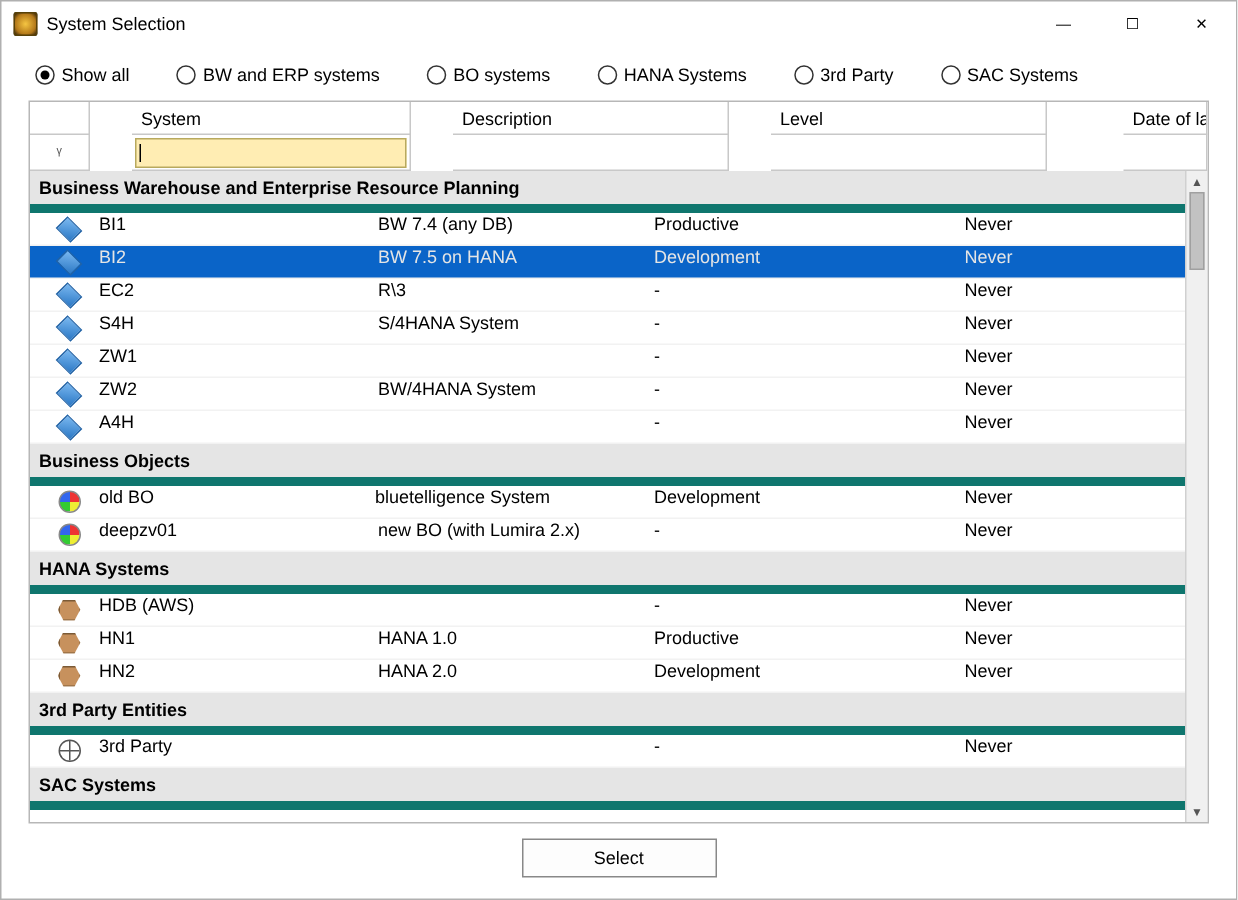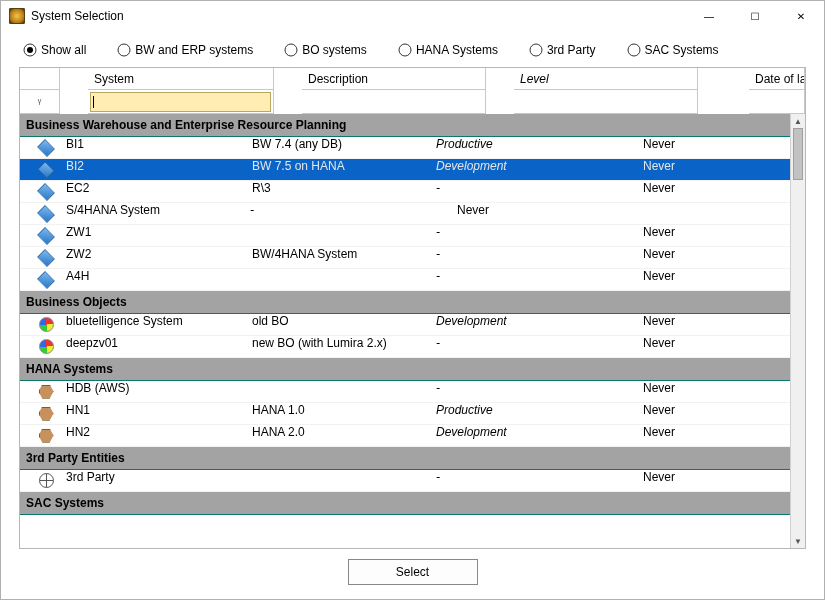--- a/index.html
+++ b/index.html
@@ -125,38 +125,38 @@
   }
   .filter-row .editor .caret {
     width:1px; height:12px; background:#000;
     animation: blink 1s steps(1) infinite;
   }
   @keyframes blink { 50% { opacity:0; } }
 
   .col-icon { width: 40px; flex: 0 0 40px; }
   .col-sys  { flex: 0 0 186px; }
   .col-desc { flex: 0 0 184px; }
-  .col-lvl  { flex: 0 0 184px; font-style: italic; }
+  .col-lvl  { flex: 0 0 184px; }
   .col-date { flex: 1 1 auto; margin-left: 23px; }
 
   .body {
     flex: 1;
     overflow: hidden;
     position: relative;
   }
   .rows {
     position: absolute;
     left:0; right:14px; top:0; bottom:0;
     overflow: hidden;
   }
   .group {
-    background: #a3a3a3;
+    background: #e5e5e5;
     font-weight: 600;
     padding: 4px 6px;
-    border-bottom: 1px solid #0f766e;
+    border-bottom: 6px solid #0f766e;
   }
   .row {
     display: flex;
     height: 21px;
     border-bottom: 1px solid #f2f2f2;
   }
   .row.sel {
     background: #0a64c8;
     color: #e5e5e5;
   }
@@ -351,20 +351,21 @@
                 <div class="c col-desc">R\3</div>
                 <div class="c col-lvl">-</div>
                 <div class="c col-date">Never</div>
               </div>
               <div class="row">
                 <div class="c col-icon">
                   <div class="icon-wrap">
                     <div class="icon-cube"></div>
                   </div>
                 </div>
+                <div class="c col-sys">S4H</div>
                 <div class="c col-desc">S/4HANA System</div>
                 <div class="c col-lvl">-</div>
                 <div class="c col-date">Never</div>
               </div>
               <div class="row">
                 <div class="c col-icon">
                   <div class="icon-wrap">
                     <div class="icon-cube"></div>
                   </div>
                 </div>
@@ -395,22 +396,22 @@
                 <div class="c col-lvl">-</div>
                 <div class="c col-date">Never</div>
               </div>
               <div class="group">Business Objects</div>
               <div class="row">
                 <div class="c col-icon">
                   <div class="icon-wrap">
                     <div class="icon-ball"></div>
                   </div>
                 </div>
+                <div class="c col-desc">old BO</div>
                 <div class="c col-sys">bluetelligence System</div>
-                <div class="c col-desc">old BO</div>
                 <div class="c col-lvl">Development</div>
                 <div class="c col-date">Never</div>
               </div>
               <div class="row">
                 <div class="c col-icon">
                   <div class="icon-wrap">
                     <div class="icon-ball"></div>
                   </div>
                 </div>
                 <div class="c col-sys">deepzv01</div>

